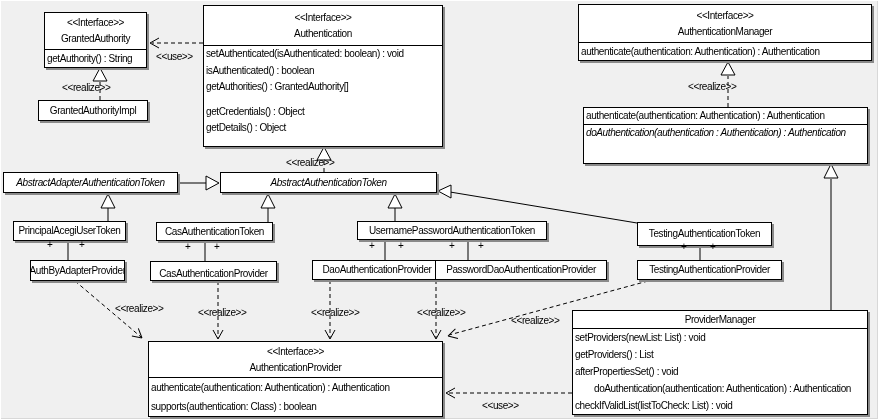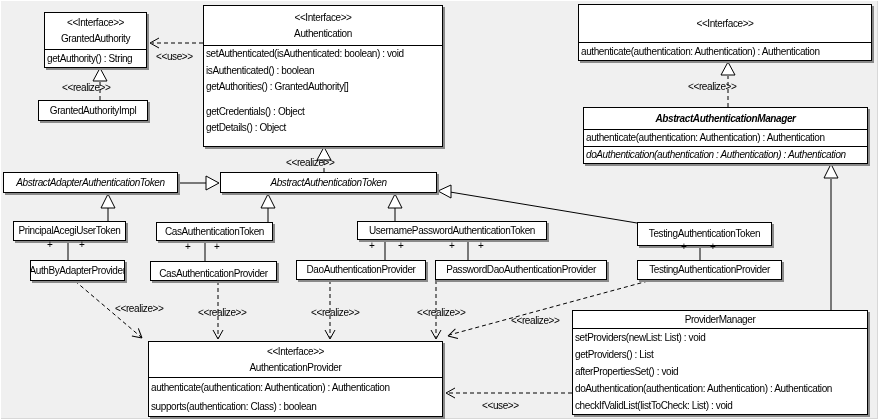--- a/index.html
+++ b/index.html
@@ -147,28 +147,26 @@
     <div class="m" style="line-height:16.6px;">setAuthenticated(isAuthenticated: boolean) : void</div>
     <div class="m" style="line-height:16.6px;">isAuthenticated() : boolean</div>
     <div class="m" style="line-height:16.6px;">getAuthorities() : GrantedAuthority[]</div>
     <div class="m" style="line-height:16.6px;margin-top:8px;">getCredentials() : Object</div>
     <div class="m" style="line-height:16.6px;">getDetails() : Object</div>
   </div>
 
   <div class="box" style="left:578px;top:4px;width:294px;height:57px;">
     <div class="title hasline" style="height:37px;">
       <div class="trow">&lt;&lt;Interface&gt;&gt;</div>
+      <div class="trow">AuthenticationManager</div>
     </div>
     <div class="m" style="line-height:17px;">authenticate(authentication: Authentication) : Authentication</div>
   </div>
 
   <div class="box" style="left:583px;top:107px;width:285px;height:57px;">
-    <div class="title hasline bi" style="height:21px;">
-      <div class="trow">AbstractAuthenticationManager</div>
-    </div>
     <div class="m hasline" style="line-height:16px;">authenticate(authentication: Authentication) : Authentication</div>
     <div class="m it" style="line-height:16px;">doAuthentication(authentication : Authentication) : Authentication</div>
   </div>
 
   <div class="box box1 it" style="left:3px;top:172px;width:175px;height:21px;">
     <span>AbstractAdapterAuthenticationToken</span>
   </div>
 
   <div class="box box1 it" style="left:220px;top:172px;width:217px;height:21px;">
     <span>AbstractAuthenticationToken</span>
@@ -191,21 +189,21 @@
   </div>
 
   <div class="box box1" style="left:30px;top:260px;width:95px;height:21px;">
     <span>AuthByAdapterProvider</span>
   </div>
 
   <div class="box box1" style="left:150px;top:261px;width:127px;height:20px;align-items:flex-end;">
     <span>CasAuthenticationProvider</span>
   </div>
 
-  <div class="box box1" style="left:296px;top:260px;width:130px;height:20px;">
+  <div class="box box1" style="left:312px;top:260px;width:130px;height:20px;">
     <span>DaoAuthenticationProvider</span>
   </div>
 
   <div class="box box1" style="left:435px;top:260px;width:172px;height:20px;">
     <span>PasswordDaoAuthenticationProvider</span>
   </div>
 
   <div class="box box1" style="left:637px;top:260px;width:145px;height:20px;">
     <span>TestingAuthenticationProvider</span>
   </div>
@@ -219,21 +217,21 @@
     <div class="m" style="line-height:19px;">supports(authentication: Class) : boolean</div>
   </div>
 
   <div class="box" style="left:572px;top:310px;width:296px;height:105px;">
     <div class="title hasline" style="height:17px;">
       <div class="trow">ProviderManager</div>
     </div>
     <div class="m" style="line-height:17px;">setProviders(newList: List) : void</div>
     <div class="m" style="line-height:17px;">getProviders() : List</div>
     <div class="m" style="line-height:17px;">afterPropertiesSet() : void</div>
-    <div class="m" style="line-height:17px;">doAuthentication(authentication: Authentication) : Authentication</div>
+    <div class="m" style="line-height:17px;margin-left:19px;">doAuthentication(authentication: Authentication) : Authentication</div>
     <div class="m" style="line-height:17px;">checkIfValidList(listToCheck: List) : void</div>
   </div>
 
   <span class="lbl" style="left:156px;top:51px;">&lt;&lt;use&gt;&gt;</span>
   <span class="lbl" style="left:62px;top:82px;">&lt;&lt;realize&gt;&gt;</span>
   <span class="lbl" style="left:286px;top:157px;">&lt;&lt;realize&gt;&gt;</span>
   <span class="lbl" style="left:688px;top:81px;">&lt;&lt;realize&gt;&gt;</span>
   <span class="lbl" style="left:115px;top:303px;">&lt;&lt;realize&gt;&gt;</span>
   <span class="lbl" style="left:198px;top:307px;">&lt;&lt;realize&gt;&gt;</span>
   <span class="lbl" style="left:311px;top:307px;">&lt;&lt;realize&gt;&gt;</span>

